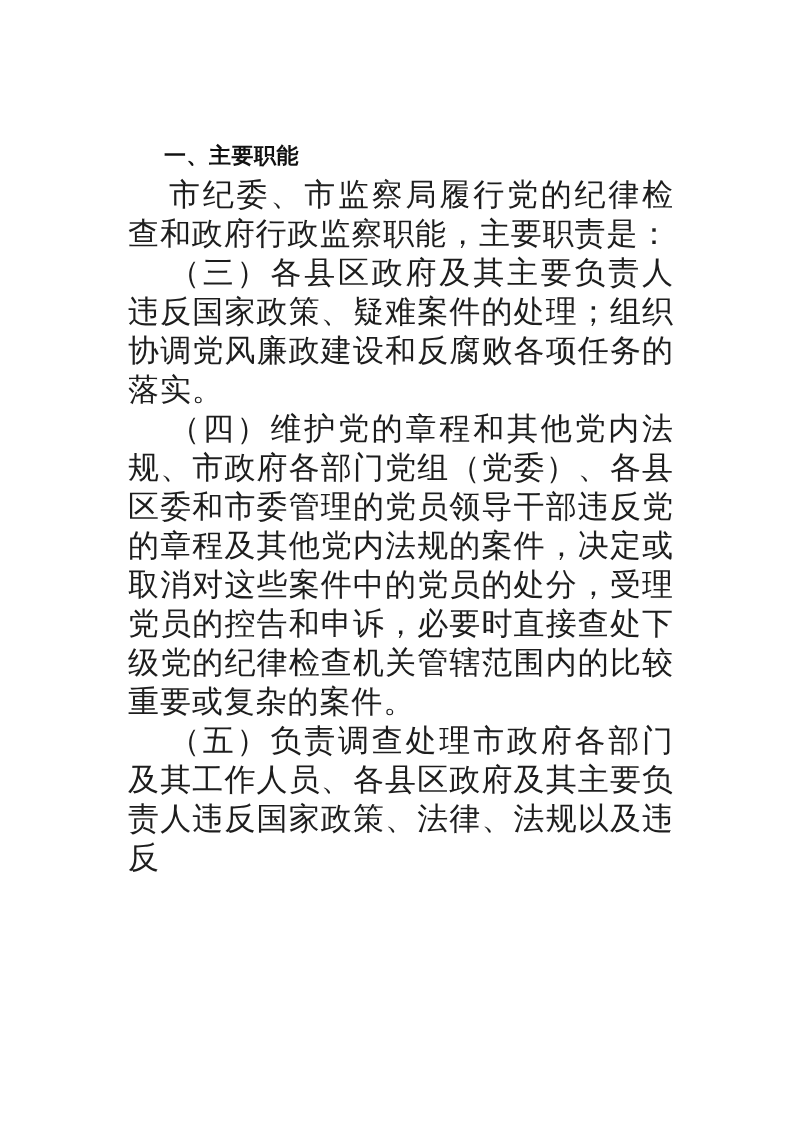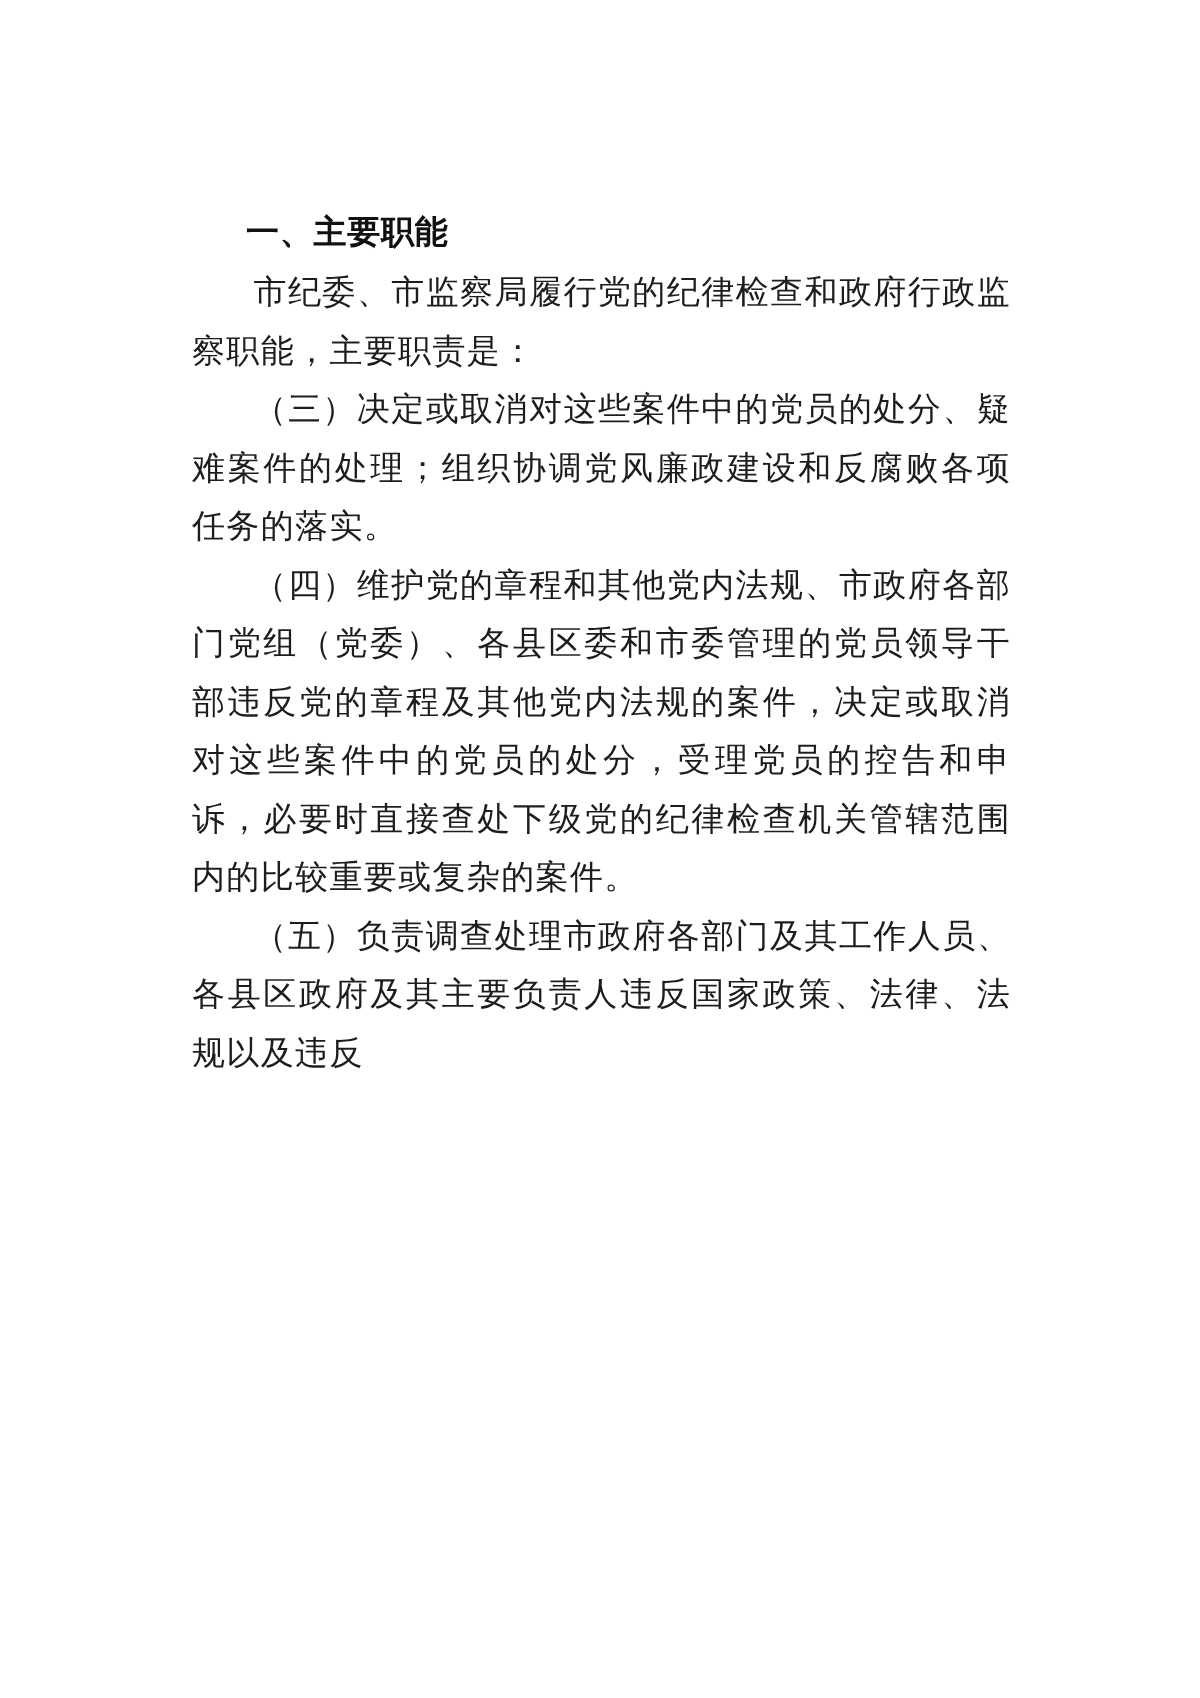--- a/index.html
+++ b/index.html
@@ -34,21 +34,21 @@
     line-height: 39px;
     letter-spacing: 0.5px;
     text-indent: 36px;
     margin: 0 0 0 0;
     color: #111111;
     white-space: nowrap;
   }
 
   .para {
     font-family: "Liberation Serif", "DejaVu Serif", serif;
-    font-size: 22px;
+    font-size: 31px;
     line-height: 39px;
     letter-spacing: 0.9px;
     text-align: justify;
     text-justify: inter-character;
     text-indent: 41px;
     margin: 0;
     color: #1d1d1d;
     word-break: break-all;
   }
 
@@ -74,21 +74,21 @@
 <div class="page">
 
   <div class="content">
 
     <h1 class="section-heading">一、主要职能</h1>
 
     <p class="para">市纪委、市监察局履行党的纪律检查和政府行政监察职能，主要职责是：</p>
 
 
 
-    <p class="para">（三）决定或取消对这些案件中的党员的处分、疑难案件的处理；组织协调党风廉政建设和反腐败各项任务的落实。</p>
+    <p class="para">（三）各县区政府及其主要负责人违反国家政策、疑难案件的处理；组织协调党风廉政建设和反腐败各项任务的落实。</p>
 
     <p class="para">（四）维护党的章程和其他党内法规、市政府各部门党组（党委）、各县区委和市委管理的党员领导干部违反党的章程及其他党内法规的案件，决定或取消对这些案件中的党员的处分，受理党员的控告和申诉，必要时直接查处下级党的纪律检查机关管辖范围内的比较重要或复杂的案件。</p>
 
     <p class="para">（五）负责调查处理市政府各部门及其工作人员、各县区政府及其主要负责人违反国家政策、法律、法规以及违反</p>
 
   </div>
 
   <div class="page-number">3</div>
 
 </div>

